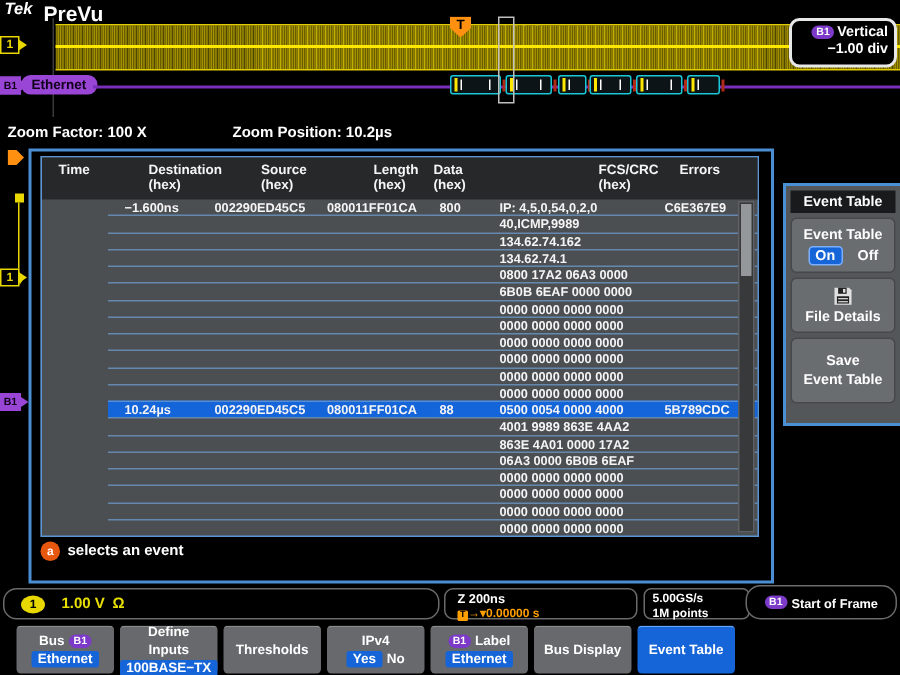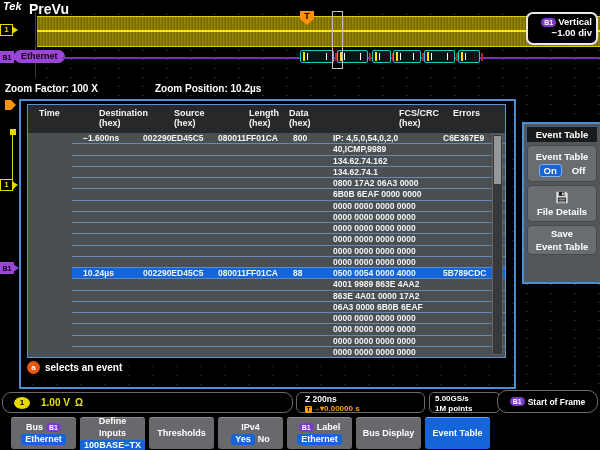--- a/index.html
+++ b/index.html
@@ -55,21 +55,21 @@
     color:#000; font-size:9px; line-height:11px; text-align:center;
     clip-path:polygon(0 0,100% 0,100% 55%,50% 100%,0 55%); z-index:3;
   }
   .zoom-bracket { position:absolute; left:332px; top:11px; width:11px; height:58px;
     border:1px solid #c0c0c0; z-index:3; }
   .callout {
     position:absolute; left:526px; top:12px; width:72px; height:33px; background:#000;
     border:2px solid #e8e8e8; border-radius:7px; z-index:5; padding:2px 4px 0 4px;
     font-size:9.5px; color:#fff; text-align:right;
   }
-  .callout .r1 { display:flex; align-items:flex-end; justify-content:flex-end; gap:2px; }
+  .callout .r1 { display:flex; align-items:center; justify-content:flex-end; gap:2px; }
   .b1badge {
     display:inline-block; background:#7d3ac9; color:#fff; font-size:7px; line-height:9px;
     padding:0 3px; border-radius:5px;
   }
   
   .zfactor { position:absolute; left:5px; top:83px; font-size:10px; color:#fff; }
   .zposition { position:absolute; left:155px; top:83px; font-size:10px; color:#fff; }
   
   .oarrow { position:absolute; left:5px; top:100px; width:11px; height:10px; background:#ff9010;
     clip-path:polygon(0 0,55% 0,100% 50%,55% 100%,0 100%); }
@@ -323,21 +323,21 @@
       <svg class="flop" viewBox="0 0 16 16">
         <path fill="#e0e0e0" d="M1 1h12l2 2v12H1z"></path>
         <rect x="4" y="1" width="7" height="5" fill="#222"></rect>
         <rect x="8" y="2" width="2" height="3" fill="#e0e0e0"></rect>
         <rect x="3" y="8" width="10" height="6" fill="#222"></rect>
         <rect x="4" y="9.5" width="8" height="1" fill="#e0e0e0"></rect>
         <rect x="4" y="12" width="8" height="1" fill="#e0e0e0"></rect>
       </svg>
       <div>File Details</div>
     </div>
-    <div class="sbtn savebtn" style="height:30px;align-items:center;">
+    <div class="sbtn savebtn" style="height:44px;align-items:center;">
       <div>Save</div>
       <div>Event Table</div>
     </div>
   </div>
 
   <div class="rbox ch1box">
     <div class="ch1badge">1</div>
     <span class="ch1text">1.00 V</span>
     <span class="ohm">Ω</span>
   </div>

